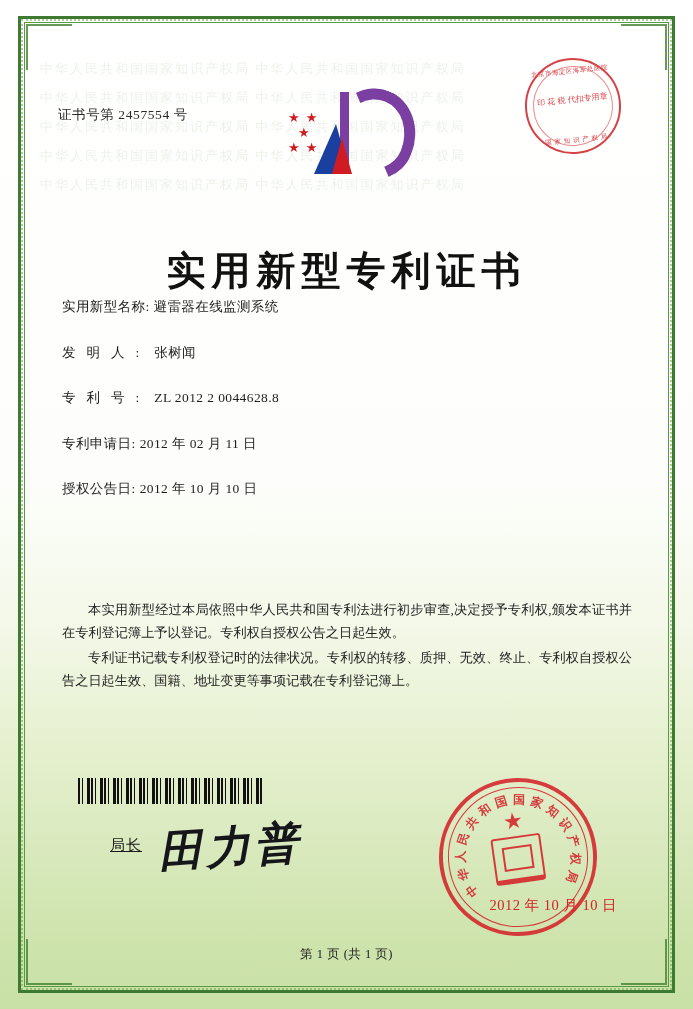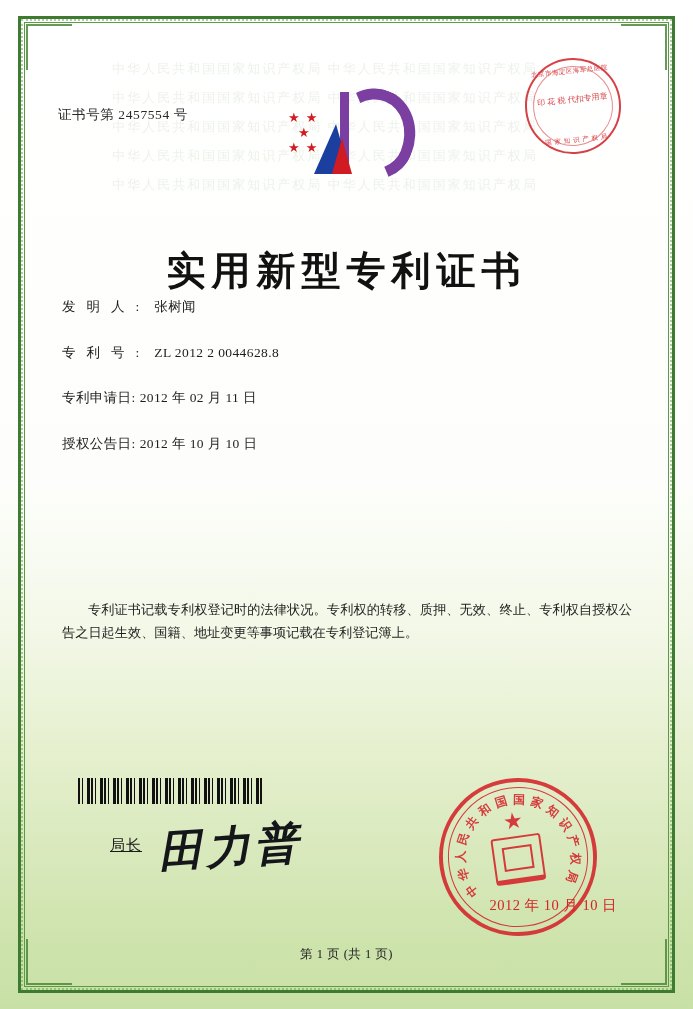--- a/index.html
+++ b/index.html
@@ -62,28 +62,27 @@
     opacity: .85;
   }
   .corner.tl { left: 26px; top: 24px; border-right: none; border-bottom: none; }
   .corner.tr { right: 26px; top: 24px; border-left: none; border-bottom: none; }
   .corner.bl { left: 26px; bottom: 24px; border-right: none; border-top: none; }
   .corner.br { right: 26px; bottom: 24px; border-left: none; border-top: none; }
 
   
   .watermark-band {
     position: absolute;
-    left: 25px;
+    left: 40px;
     top: 60px;
     width: 600px;
     height: 250px;
     opacity: .10;
     pointer-events: none;
     overflow: hidden;
-    text-align: center;
   }
   .watermark-band .wm-line {
     font-family: "Liberation Sans", sans-serif;
     font-size: 13px;
     letter-spacing: 2px;
     color: #4d7d3a;
     white-space: nowrap;
     margin-bottom: 11px;
   }
 
@@ -409,39 +408,44 @@
     </div>
     <div class="swoosh"></div>
     <div class="bar"></div>
     <div class="triangle"></div>
     <div class="triangle-red"></div>
   </div>
 
   <div class="main-title">实用新型专利证书</div>
 
   <div class="fields">
+    <div class="field-row">
+      <span class="field-label">实用新型名称:</span>
+      <span class="field-value">避雷器在线监测系统</span>
+    </div>
     <div class="field-row spread">
       <span class="field-label">发明人:</span>
       <span class="field-value">张树闻</span>
     </div>
     <div class="field-row spread">
       <span class="field-label">专利号:</span>
       <span class="field-value">ZL 2012 2 0044628.8</span>
     </div>
     <div class="field-row">
       <span class="field-label">专利申请日:</span>
       <span class="field-value">2012 年 02 月 11 日</span>
     </div>
     <div class="field-row">
       <span class="field-label">授权公告日:</span>
       <span class="field-value">2012 年 10 月 10 日</span>
     </div>
   </div>
 
   <div class="body-text">
+    <p>本实用新型经过本局依照中华人民共和国专利法进行初步审查,决定授予专利权,颁发本证书并在专利登记簿上予以登记。专利权自授权公告之日起生效。</p>
     <p>专利证书记载专利权登记时的法律状况。专利权的转移、质押、无效、终止、专利权自授权公告之日起生效、国籍、地址变更等事项记载在专利登记簿上。</p>
   </div>
 
   <div class="barcode"></div>
 
   <div class="director">局长</div>
   <div class="signature">田力普</div>
 
   <div class="seal">
     <div class="seal-inner"></div>

